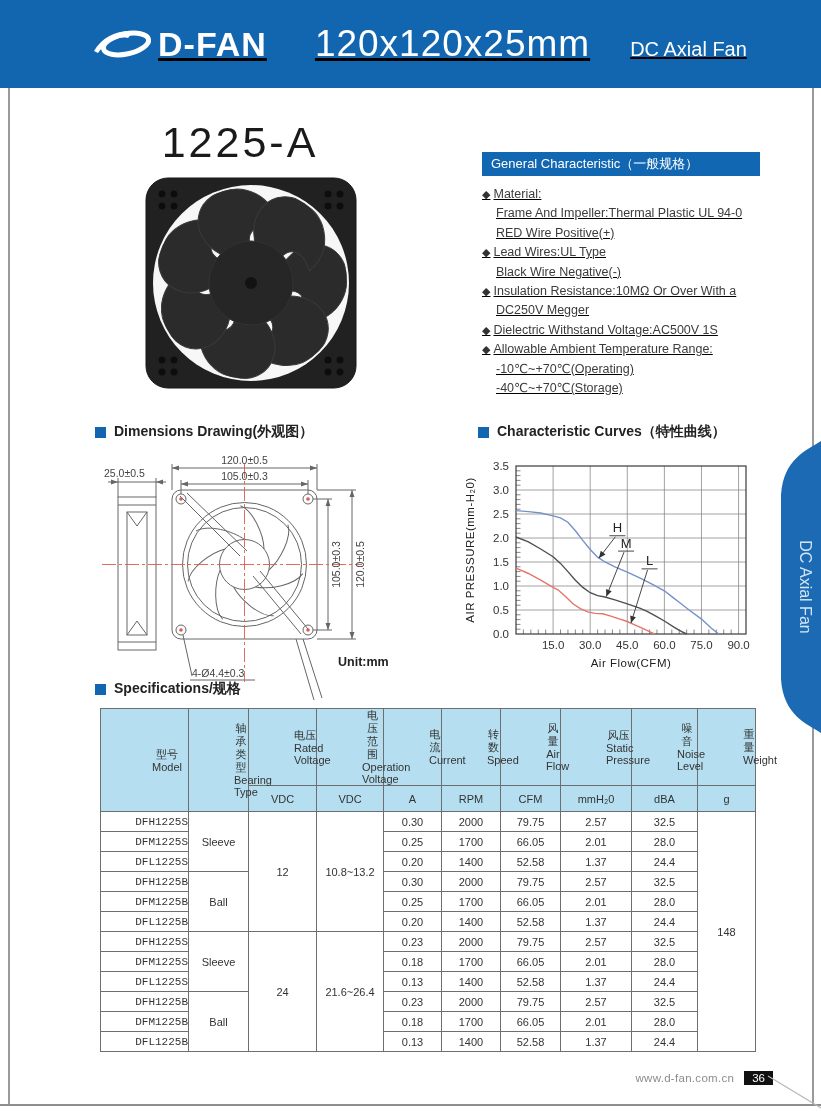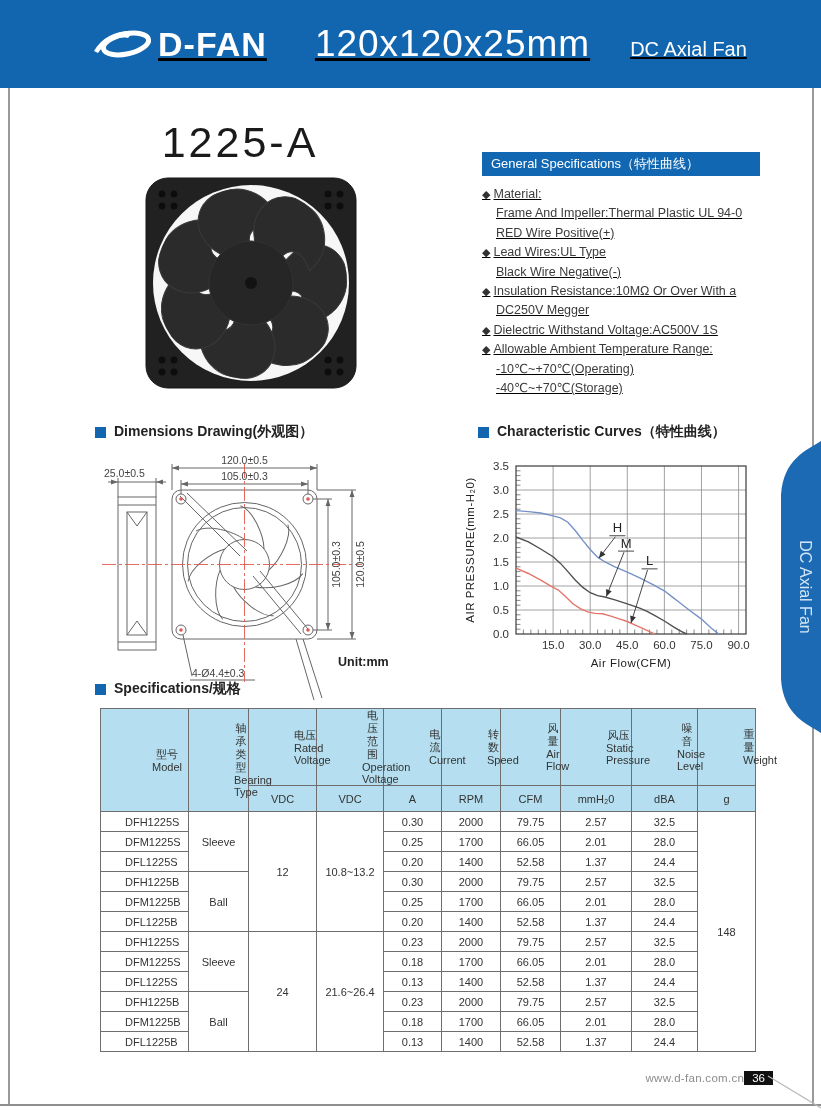--- a/index.html
+++ b/index.html
@@ -45,23 +45,23 @@
   .spec-table{position:absolute;left:100px;top:708px;width:655px;border-collapse:collapse;
               table-layout:fixed;font-size:11px;color:#333;}
   .spec-table th,.spec-table td{border:1px solid #6e6e6e;text-align:center;vertical-align:middle;
               padding:0;font-weight:normal;background:transparent;}
   .spec-table thead th{background:#b5dff0;}
   .spec-table thead tr:first-child th{height:50px;padding-left:45px;}
   .spec-table thead tr:last-child th{height:25px;}
   .spec-table .cn{font-size:11px;line-height:13px;}
   .spec-table .en{font-size:11px;line-height:12px;}
   .spec-table tbody tr{height:20px;}
-  .spec-table td.model{text-align:left;padding-left:24px;}
-  
-  .footer{position:absolute;right:48px;top:1071px;display:flex;align-items:center;}
+  .spec-table td.model{text-align:right;padding-left:24px;font-family:Liberation Mono, monospace;}
+  
+  .footer{position:absolute;right:48px;top:1071px;display:flex;align-items:center;gap:10px;}
   .website{color:#8c8c8c;font-size:11.5px;letter-spacing:.3px;}
   .page-badge{background:#111;color:#fff;font-size:11.5px;padding:1px 8px;text-align:center;}
   .footer-line{position:absolute;left:760px;top:1068px;}
 </style>
 </head>
 <body>
 
 <div class="page">
 
   <header class="top-banner">
@@ -117,21 +117,21 @@
         <circle cx="54" cy="196" r="3.5"></circle>
         <circle cx="66" cy="196" r="3.5"></circle>
       <circle cx="220" cy="184" r="3.5"></circle>
         <circle cx="232" cy="184" r="3.5"></circle>
         <circle cx="220" cy="196" r="3.5"></circle>
         <circle cx="232" cy="196" r="3.5"></circle>
     </g>
   </svg>
 
   <section class="gen-specs">
-    <div class="gs-header">General Specifications（特性曲线）</div>
+    <div class="gs-header">General Characteristic（一般规格）</div>
     <div class="gs-list" id="gs-list">
         <div class="gs-item"><span class="diamond">◆</span><span>Material:</span></div>
         <div class="gs-item cont"><span>Frame And Impeller:Thermal Plastic UL 94-0</span></div>
         <div class="gs-item cont"><span>RED Wire Positive(+)</span></div>
         <div class="gs-item"><span class="diamond">◆</span><span>Lead Wires:UL Type</span></div>
         <div class="gs-item cont"><span>Black Wire Negative(-)</span></div>
         <div class="gs-item"><span class="diamond">◆</span><span>Insulation Resistance:10MΩ Or Over With a</span></div>
         <div class="gs-item cont"><span>DC250V Megger</span></div>
         <div class="gs-item"><span class="diamond">◆</span><span>Dielectric Withstand Voltage:AC500V 1S</span></div>
         <div class="gs-item"><span class="diamond">◆</span><span>Allowable Ambient Temperature Range:</span></div>

